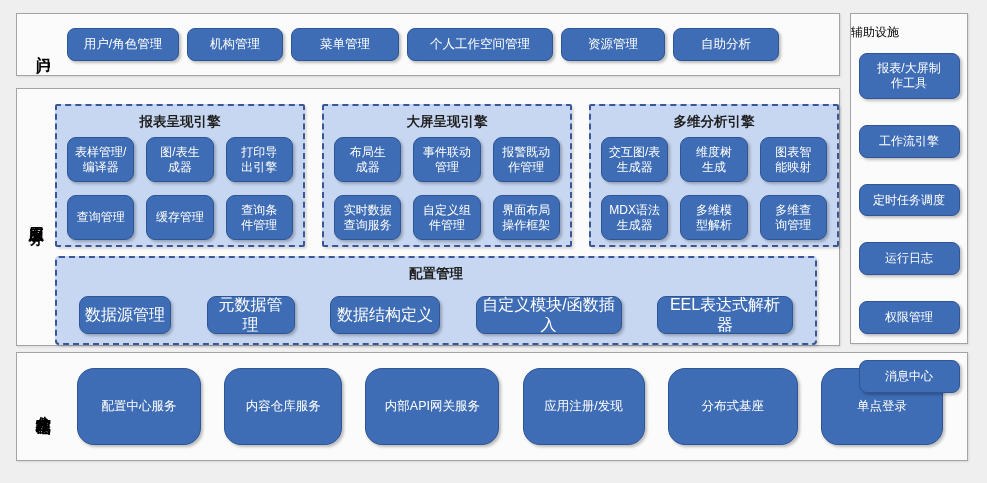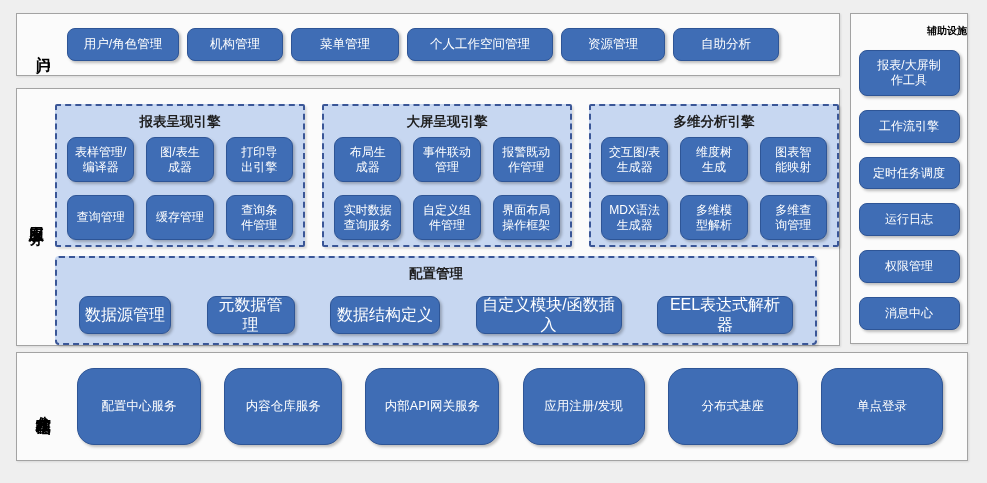--- a/index.html
+++ b/index.html
@@ -54,22 +54,22 @@
   .config-row { display:flex; justify-content:space-between; align-items:center; margin-top:7px; padding:0 10px; }
   .cbtn { height:38px; border-radius:9px; font-size:16px; }
   
   #dist { left:16px; top:352px; width:952px; height:109px; display:flex; align-items:center; }
   #dist .vwrap { width:44px; margin-left:4px; }
   #dist .vlabel { font-size:15px; letter-spacing:1px; }
   .dbtns { flex:1; display:flex; justify-content:space-between; align-items:center; padding:0 24px 0 12px; }
   .dbtn { height:77px; border-radius:17px; font-size:12.5px; }
   
   #aux { left:850px; top:13px; width:118px; height:331px; }
-  .aux-title { text-align:right; font-weight:bold; font-size:10px; color:#000; padding:10px 0 0; }
-  .aux-btns { display:flex; flex-direction:column; align-items:center; gap:14px; margin-top:12px; }
+  .aux-title { text-align:left; font-weight:normal; font-size:12px; color:#000; padding:10px 0 0; }
+  .aux-btns { display:flex; flex-direction:column; align-items:center; gap:26px; margin-top:12px; }
   .abtn { width:101px; border-radius:8px; font-size:12px; }
 </style>
 </head>
 <body>
 
 <div class="sec" id="portal">
   <div class="vwrap">
     <div class="vlabel">门户</div>
   </div>
   <div class="btns">

